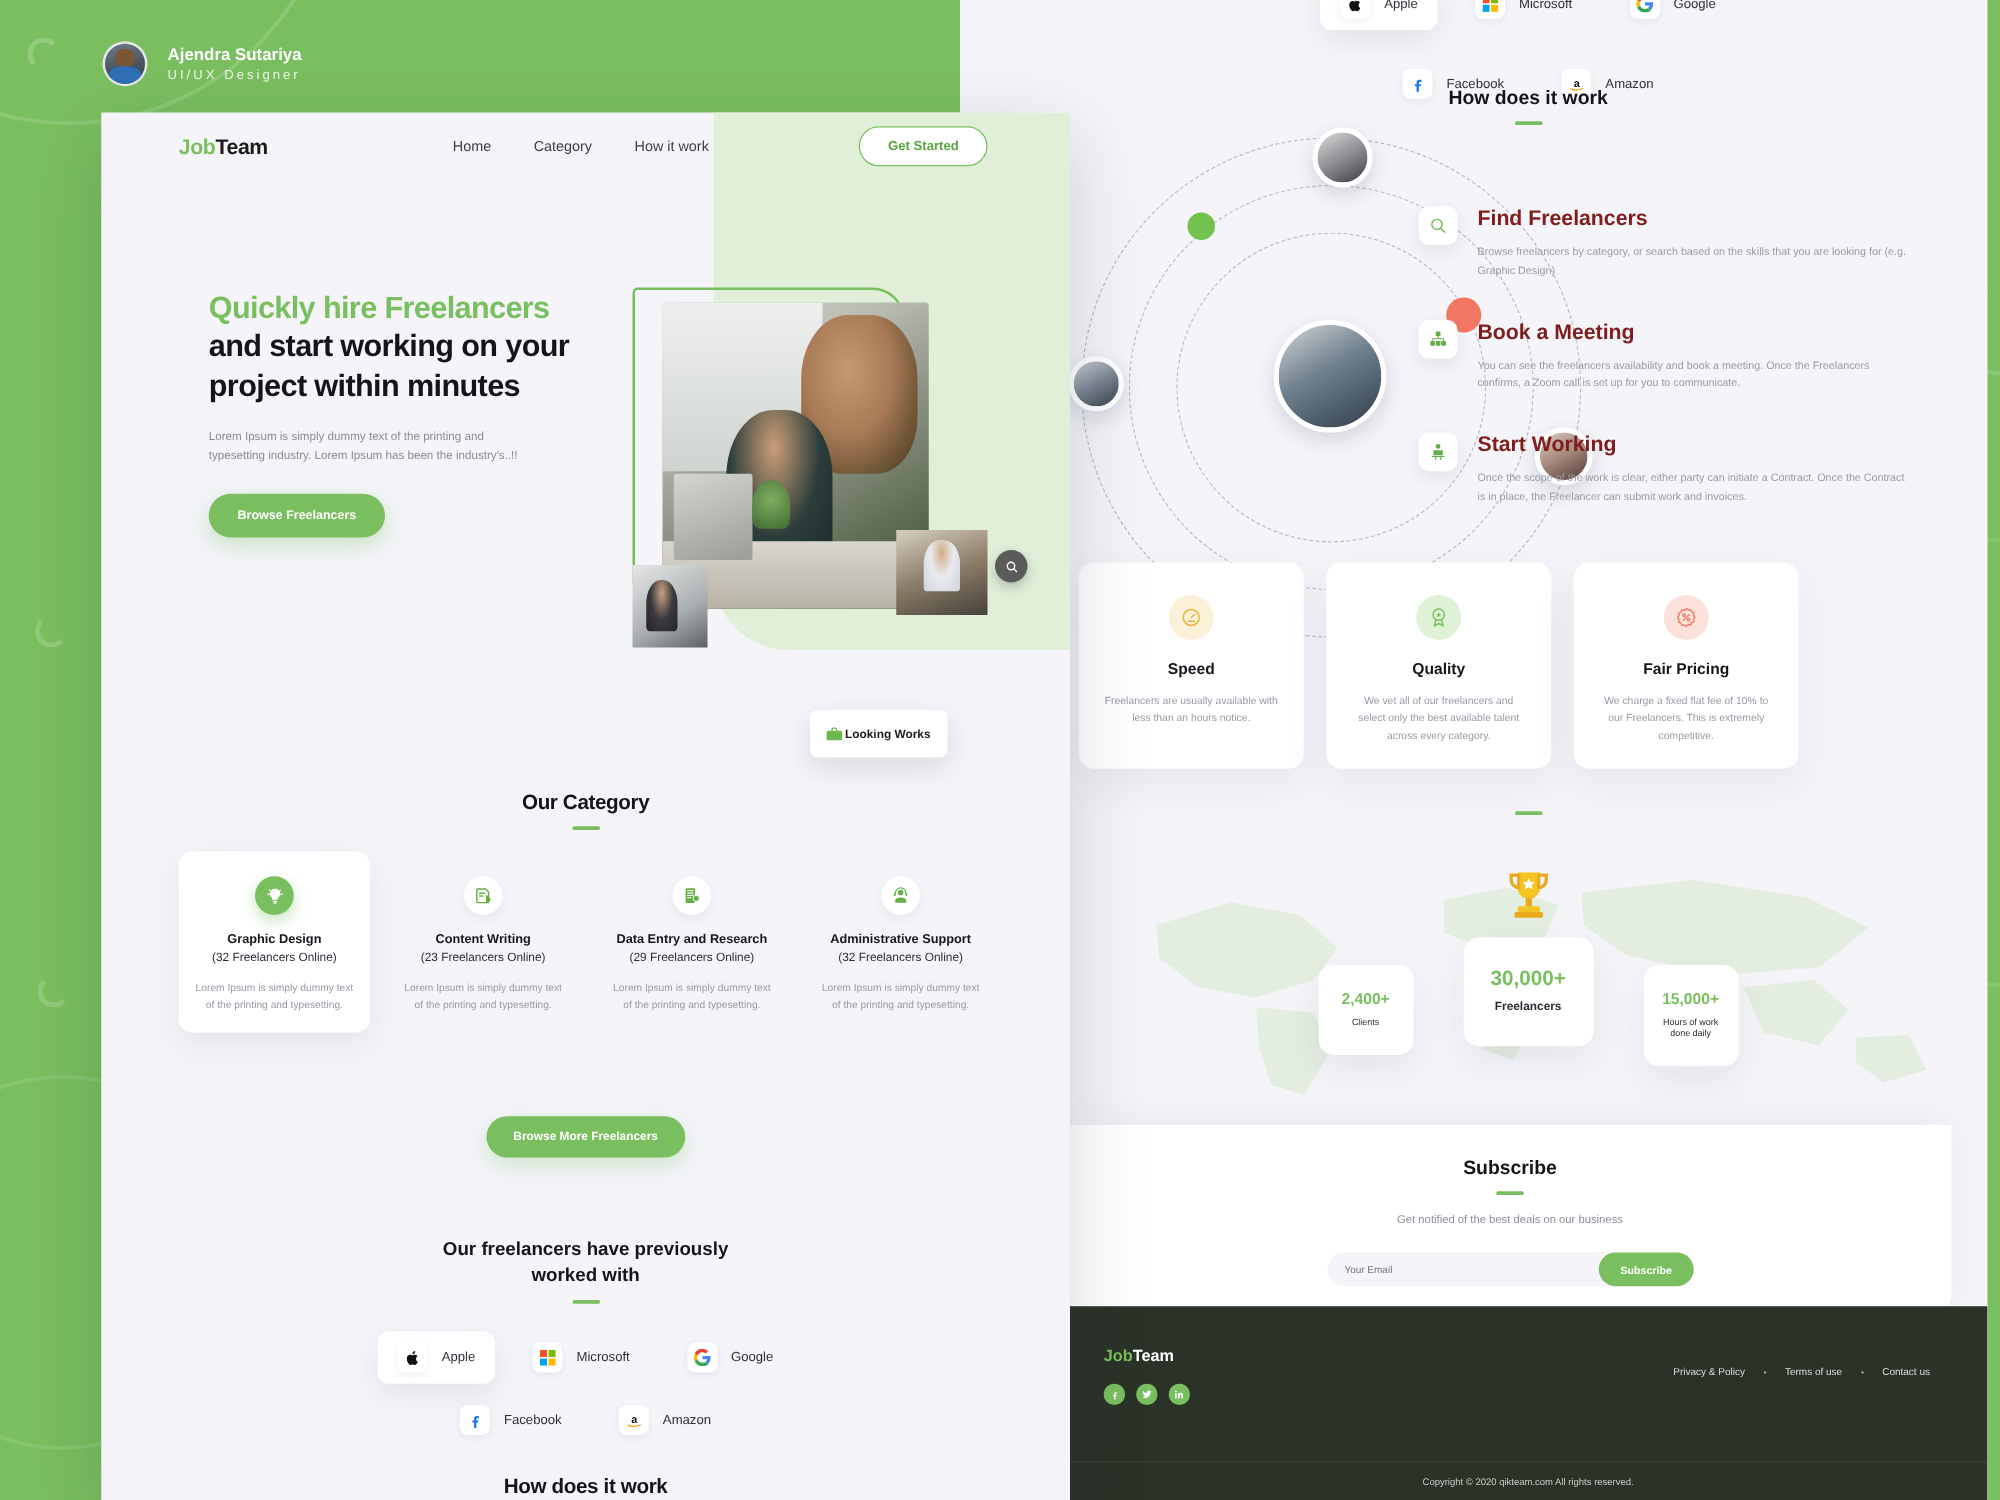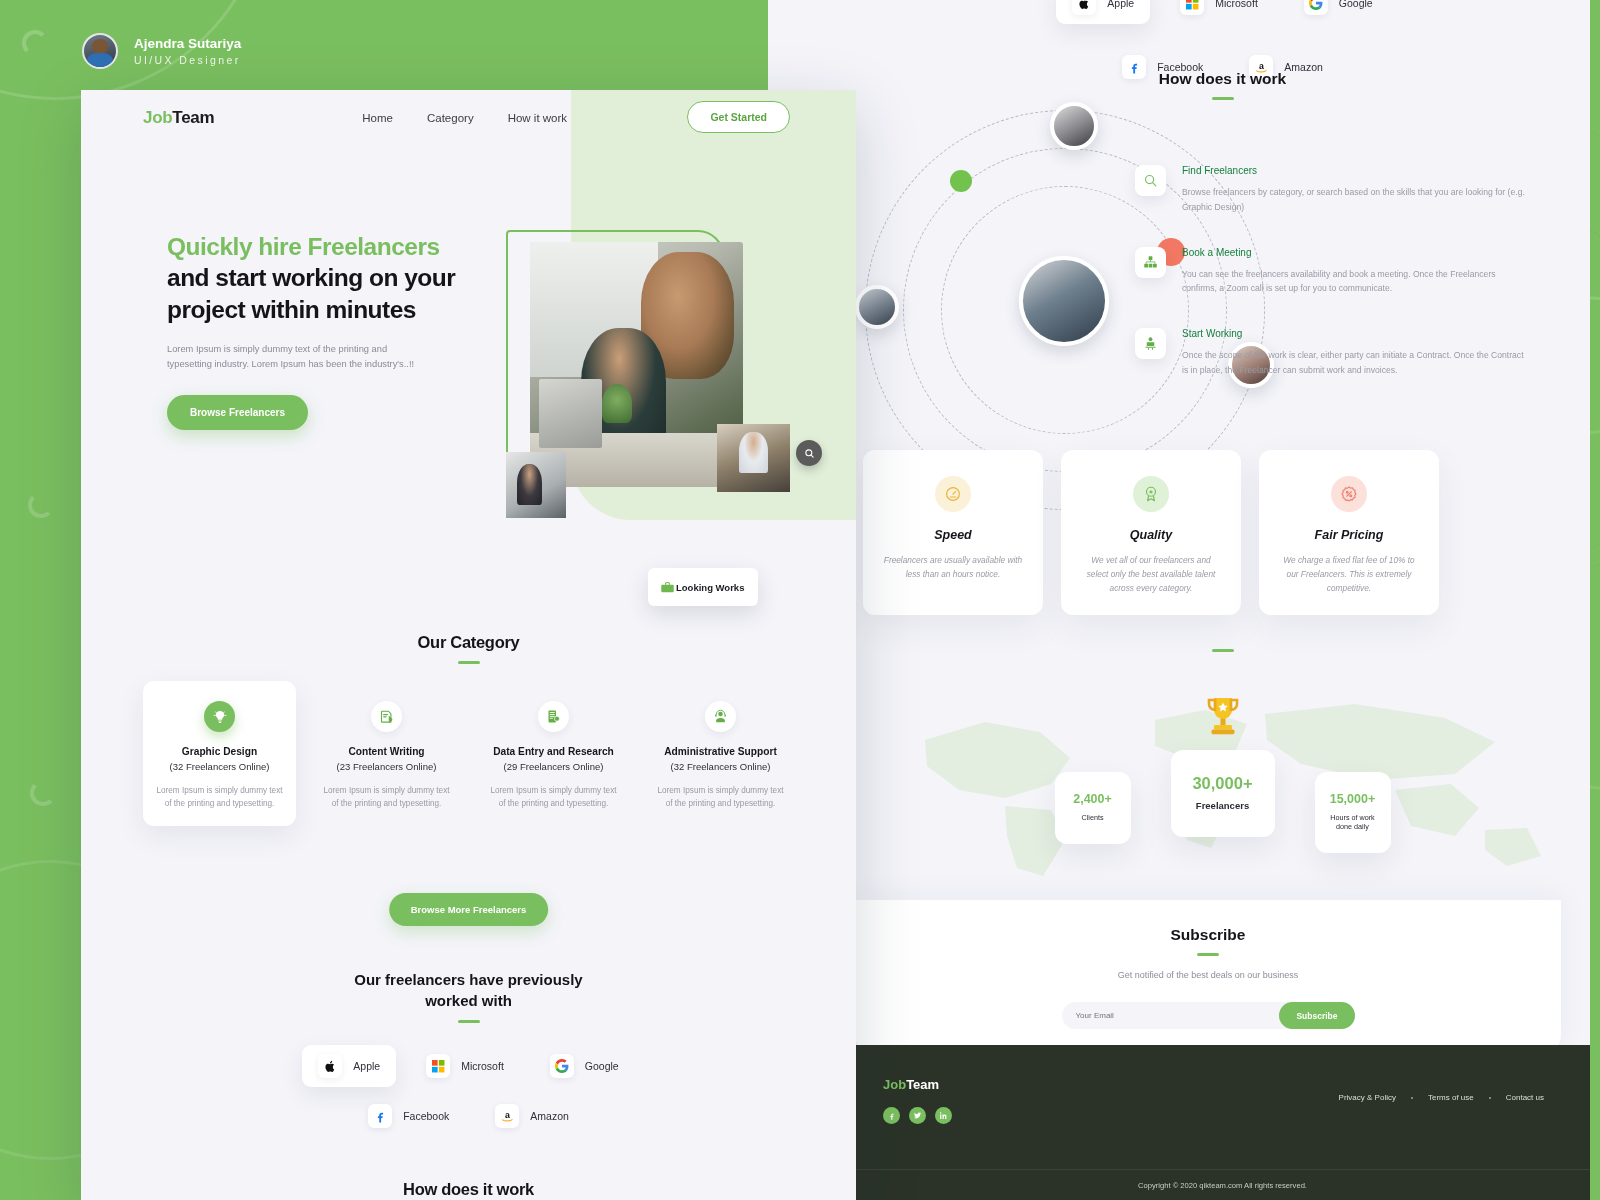--- a/index.html
+++ b/index.html
@@ -120,21 +120,21 @@
   .cat-desc { font-size:8.2px; color:#9a9aa6; line-height:1.6; margin-top:12px; }
 
   .browse-more {
     position:absolute; left:50%; transform:translateX(-50%); top:803px;
     background:#7ABF5F; color:#fff; font-size:9.5px; font-weight:700;
     border-radius:20px; padding:11px 22px; border:none; cursor:pointer;
     box-shadow:0 6px 16px rgba(122,191,95,.3);
   }
 
   
-  .brands-wrap { position:absolute; left:0; top:879px; width:775px; }
+  .brands-wrap { position:absolute; left:0; top:899px; width:775px; }
   .brands-title { text-align:center; font-size:15px; font-weight:800; line-height:1.4; color:#14141a; }
   .brand-row { display:flex; justify-content:center; gap:14px; margin-top:22px; }
   .brand-pill { display:flex; align-items:center; gap:11px; padding:9px 16px; border-radius:9px; }
   .brand-pill.lit { background:#fff; box-shadow:0 8px 22px rgba(40,50,70,.09); }
   .brand-ico { width:24px; height:24px; border-radius:6px; background:#fff;
                display:flex; align-items:center; justify-content:center;
                box-shadow:0 2px 6px rgba(40,50,70,.08); }
   .brand-label { font-size:10.5px; color:#2f2f3a; }
 
   .hdiw-left { position:absolute; left:0; top:1090px; width:775px; }
@@ -152,27 +152,27 @@
   .orb { position:absolute; border:1px dashed #b6bac4; border-radius:50%; }
   .orb-dot { position:absolute; border-radius:50%; }
   .orb-av { position:absolute; border-radius:50%; border:4px solid #fff;
             box-shadow:0 6px 16px rgba(40,50,70,.16); overflow:hidden; }
 
   .steps { position:absolute; left:280px; top:865px; width:410px; }
   .step { display:flex; gap:16px; margin-bottom:32px; }
   .step-ico { width:31px; height:31px; border-radius:8px; background:#fff; flex:0 0 31px;
               display:flex; align-items:center; justify-content:center;
               box-shadow:0 5px 14px rgba(40,50,70,.09); }
-  .step-h { font-size:10px; font-weight:400; color:#15803d; }
+  .step-h { font-size:17px; font-weight:700; color:#7f1d1d; }
   .step-p { font-size:8.6px; line-height:1.72; color:#9a9aa6; margin-top:9px; width:345px; }
 
   
   .features { position:absolute; left:8px; top:1150px; width:720px; display:flex; gap:18px; }
   .fcard { width:180px; height:165px; background:#fff; border-radius:12px;
-           padding:26px 20px 0; text-align:center; box-shadow:0 12px 34px rgba(40,50,70,.07);font-style:italic; }
+           padding:26px 20px 0; text-align:center; box-shadow:0 12px 34px rgba(40,50,70,.07); }
   .fcard-ico { width:36px; height:36px; border-radius:50%; margin:0 auto 16px;
                display:flex; align-items:center; justify-content:center; }
   .fcard-h { font-size:12.5px; font-weight:800; color:#16161c; }
   .fcard-p { font-size:8.3px; line-height:1.7; color:#9a9aa6; margin-top:11px; }
 
   
   .stats-wrap { position:absolute; left:0; top:1340px; width:735px; height:260px; }
   .worldmap { position:absolute; left:0; top:40px; width:735px; height:210px; opacity:.55; }
   .stats-title { position:relative; text-align:center; font-size:15.5px; font-weight:800; color:#14141a; }
   .trophy { position:absolute; left:50%; transform:translateX(-50%); top:55px; }

